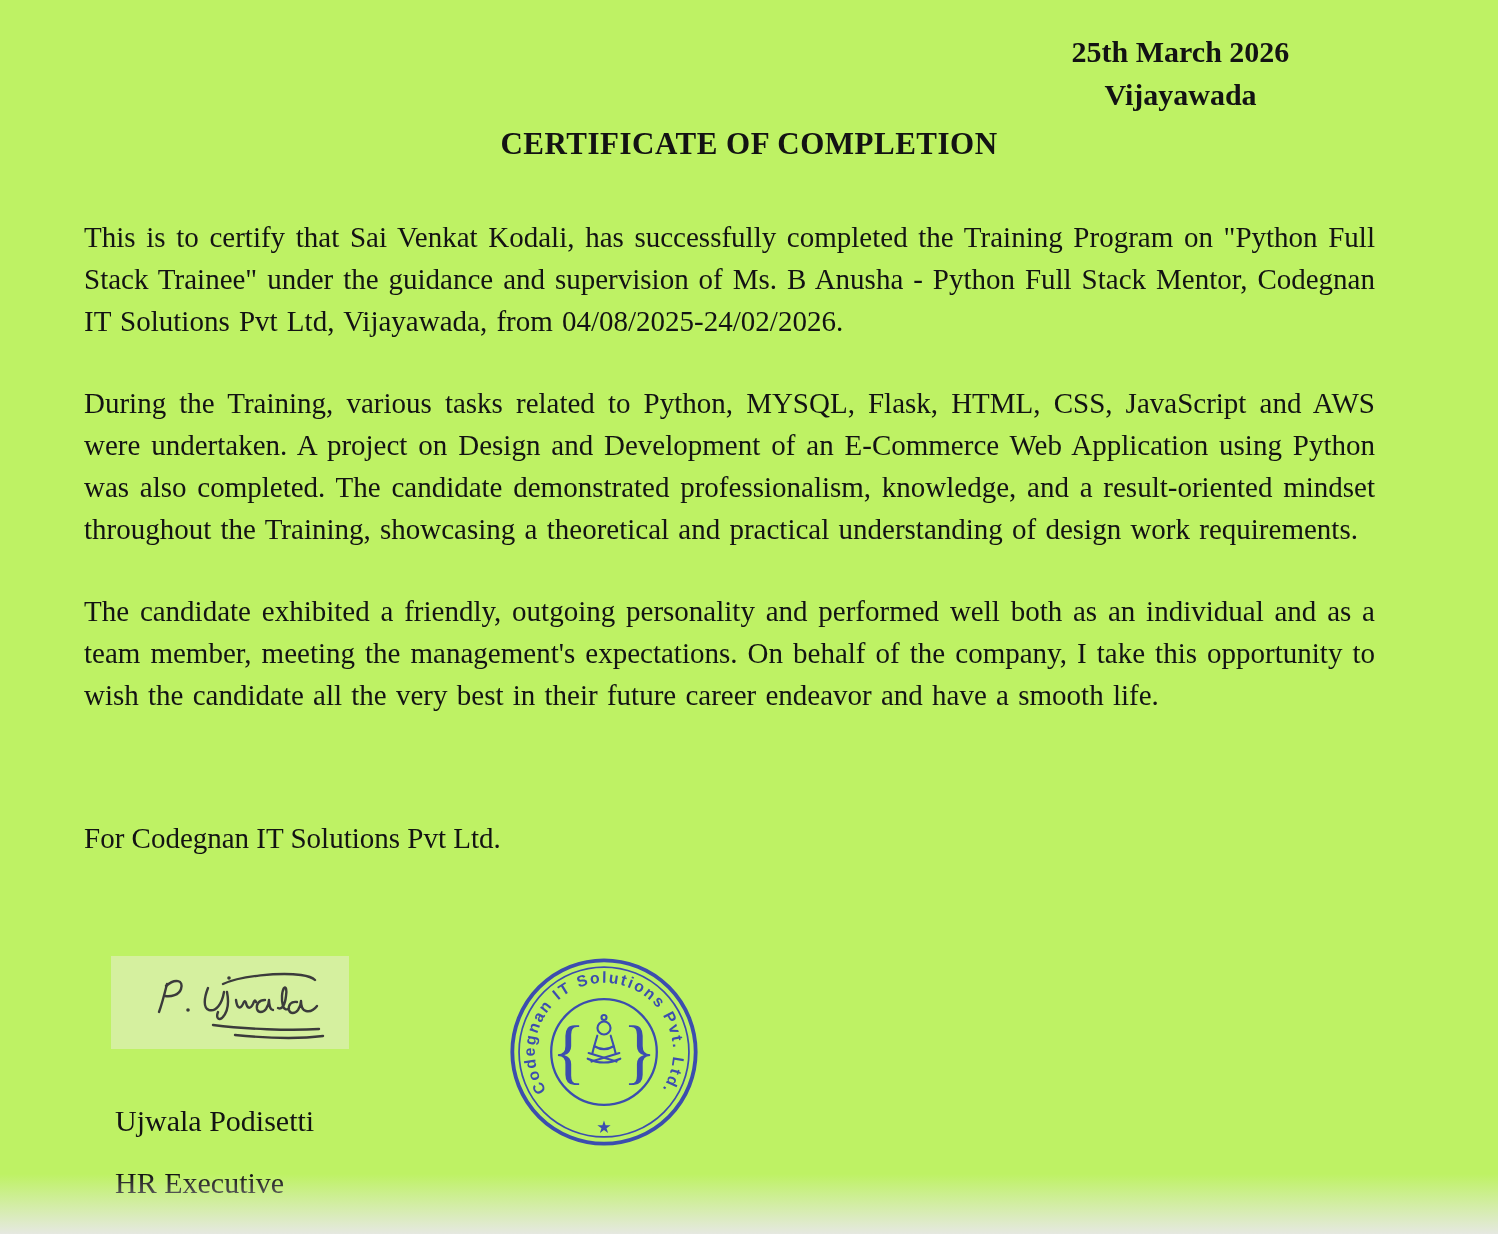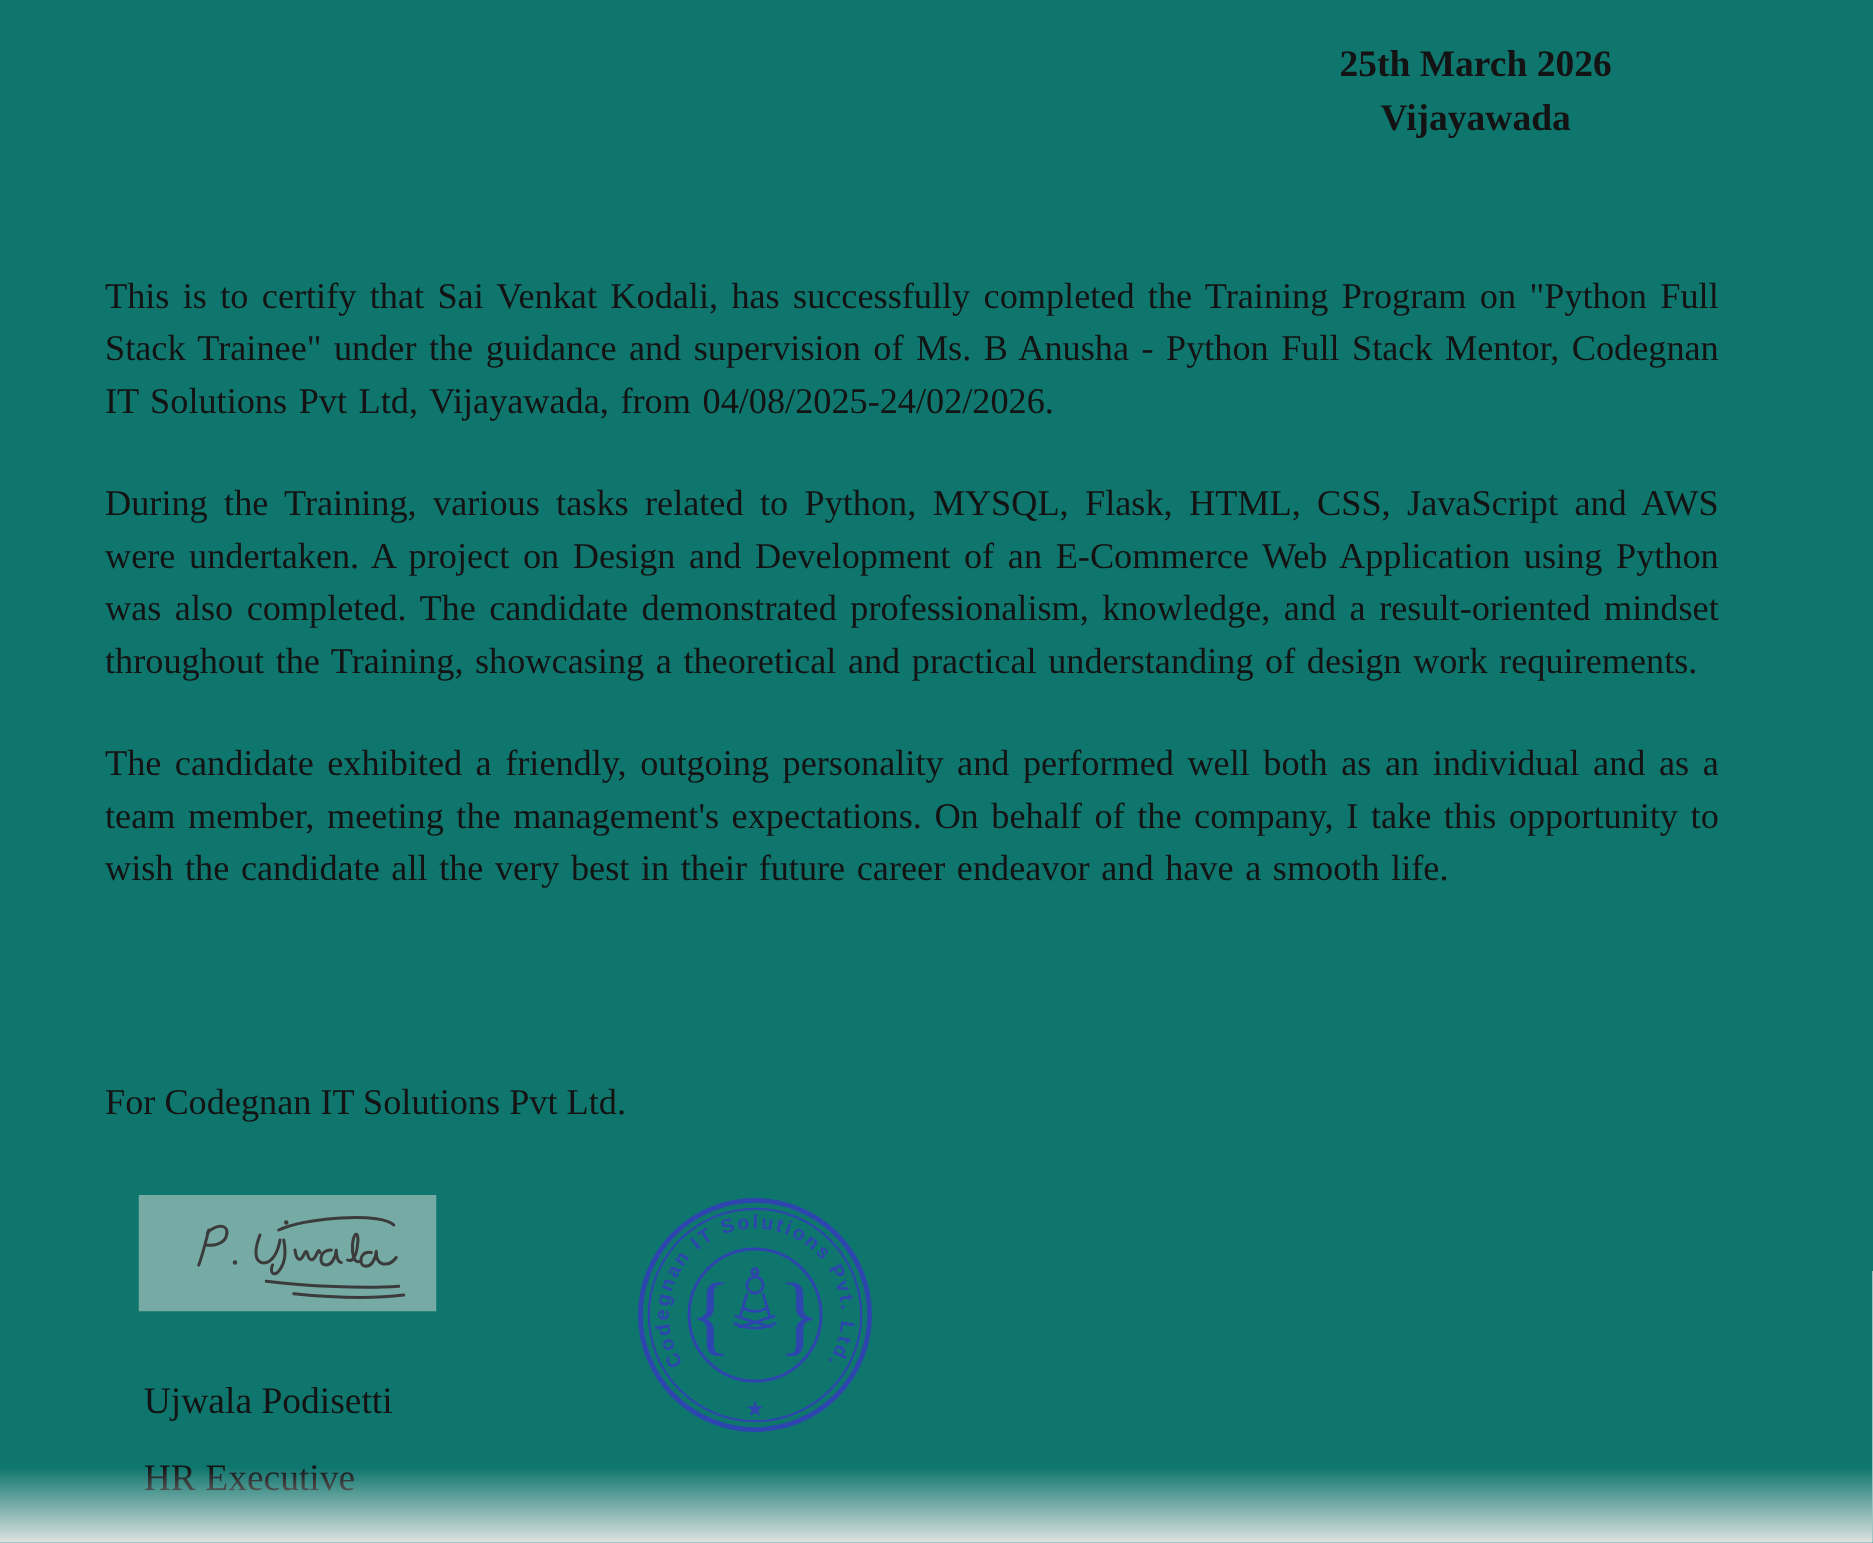--- a/index.html
+++ b/index.html
@@ -5,21 +5,21 @@
   :root{
     --stamp-blue:#3140b5;
     --sig-ink:#3b3b3b;
     --ink:#131313;
   }
   html,body{margin:0;padding:0;background:#ffffff;}
   .page{
     position:relative;
     width:1498px;
     height:1234px;
-    background:#0f766e;
+    background:#bef264;
     overflow:hidden;
     font-family:"Liberation Serif","DejaVu Serif",serif;
     color:var(--ink);
   }
   .date-block{
     position:absolute;
     top:30px;
     left:1003px;
     width:355px;
     text-align:center;
@@ -47,21 +47,21 @@
   .para{
     margin:0 0 40px 0;
     font-size:29px;
     line-height:42px;
     text-align:justify;
     word-spacing:2px;
   }
   .para .b{font-weight:normal;}
   .company-line{
     position:absolute;
-    top:866px;
+    top:822px;
     left:84px;
     font-size:29px;
   }
   .signature-wrap{
     position:absolute;
     left:105px;
     top:948px;
     width:250px;
     height:105px;
   }
@@ -121,20 +121,21 @@
 </head>
 <body>
 
 <div class="page">
 
   <div class="date-block">
     <div>25th March 2026</div>
     <div>Vijayawada</div>
   </div>
 
+  <h1 class="title">CERTIFICATE OF COMPLETION</h1>
 
   <div class="content">
     <p class="para"><span>This is to certify that </span><span class="b">Sai Venkat Kodali</span><span>, has successfully completed the Training Program on </span><span class="b">"Python Full Stack Trainee"</span><span> under the guidance and supervision of </span><span class="b">Ms. B Anusha - Python Full Stack Mentor</span><span>, Codegnan IT Solutions Pvt Ltd, </span><span class="b">Vijayawada</span><span>, from </span><span class="b">04/08/2025-24/02/2026</span><span>.</span></p>
     <p class="para"><span>During the Training, various tasks related to </span><span class="b">Python, MYSQL, Flask, HTML, CSS, JavaScript and AWS</span><span> were undertaken. A project on </span><span class="b">Design and Development of an E-Commerce Web Application using Python</span><span> was also completed. The candidate demonstrated professionalism, knowledge, and a result-oriented mindset throughout the Training, showcasing a theoretical and practical understanding of design work requirements.</span></p>
     <p class="para"><span>The candidate exhibited a friendly, outgoing personality and performed well both as an individual and as a team member, meeting the management's expectations. On behalf of the company, I take this opportunity to wish the candidate all the very best in their future career endeavor and have a smooth life.</span></p>
   </div>
 
   <div class="company-line">For Codegnan IT Solutions Pvt Ltd.</div>
 
   <div class="signature-wrap">

